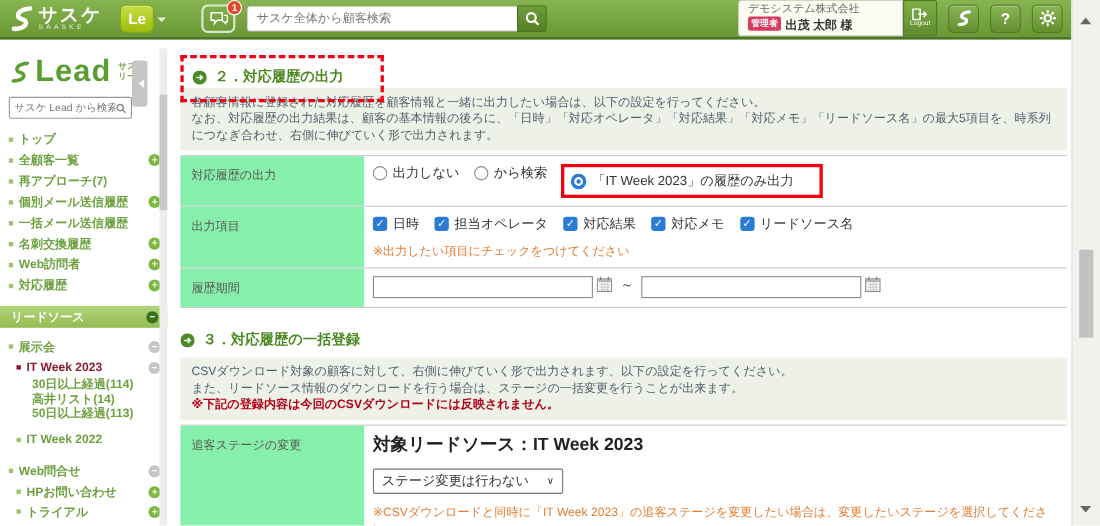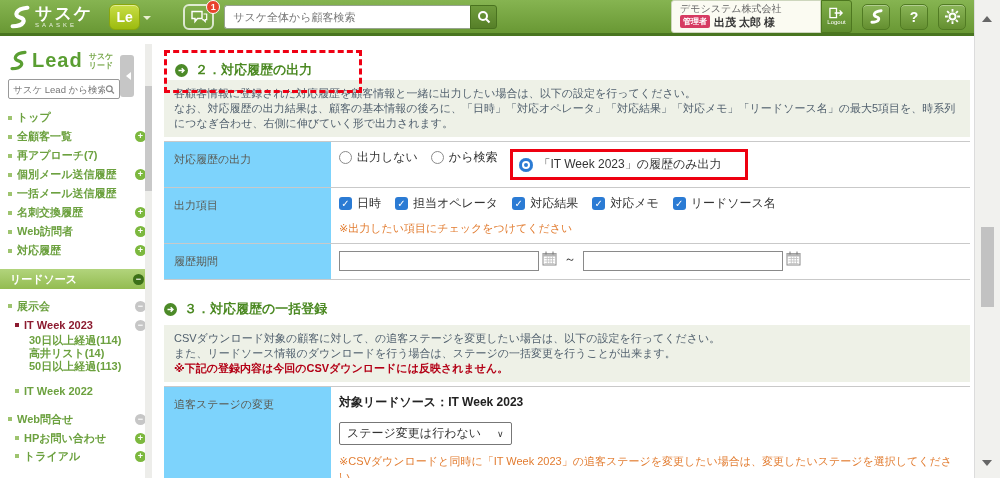--- a/index.html
+++ b/index.html
@@ -49,21 +49,21 @@
   .vthumb{position:absolute;top:227px;left:6px;width:13px;height:80px;background:#c2c2c2}
 
   
   .side{position:absolute;top:36px;left:0;width:160px;height:442px;background:#fff;overflow:hidden;z-index:2}
   .collapse-tab{position:absolute;left:120px;top:19px;width:14px;height:42px;background:#c6c6c6;border-radius:3px;
                 display:flex;align-items:center;justify-content:center}
   .collapse-arrow{width:0;height:0;border:4px solid transparent;border-right:5px solid #fff;margin-right:2px}
   .sscroll{position:absolute;left:145px;top:8px;bottom:0;width:7px;background:#ededea}
   .sthumb{position:absolute;top:42px;left:0;width:7px;height:105px;background:#c9c9c9}
   .sbrand{display:flex;align-items:center;gap:3px;padding:13px 4px 4px 8px}
-  .sbrand-name{font-size:20px;color:#5a9e32;font-weight:bold;letter-spacing:1px}
+  .sbrand-name{font-size:28px;color:#5a9e32;font-weight:bold;letter-spacing:1px}
   .sbrand-sub{font-size:8px;color:#7aa94e;line-height:9px;margin-left:3px;font-weight:bold}
   .ssearch{margin:3px 6px 9px 8px;display:flex;align-items:center;border:1px solid #999;border-radius:2px;
            height:20px;padding:0 4px;width:112px;background:#fff}
   .ssearch input{border:none;outline:none;width:92px;font-size:9.5px;color:#555}
   .menu,.lead{list-style:none;padding-left:8px}
   .mi{display:flex;align-items:center;font-size:11px;font-weight:bold;color:#6ca13f;height:19px;cursor:pointer}
   .blt{width:4px;height:4px;background:#9ec46f;margin-right:5px;flex:none}
   .mlbl{white-space:nowrap;overflow:hidden}
   .pm{margin-left:auto;margin-right:14px;width:11px;height:11px;border-radius:50%;color:#fff;font-size:9px;
       line-height:11px;text-align:center;font-weight:bold;flex:none;cursor:pointer}
@@ -76,45 +76,45 @@
   .li-lv1{height:20px}
   .li-lv2{height:18px;padding-left:7px}
   .li-lv3{height:13px;padding-left:21px;font-size:10px;color:#9cbd92;font-weight:normal}
   .lead li.gap{margin-top:9px}
   .lead li.active{color:#8c1b30}
   .lead li.active .blt{background:#8c1b30}
 
   
   .main{position:absolute;left:160px;top:36px;width:814px;height:442px;background:#fff;padding-left:4px;overflow:hidden;z-index:1}
   .sec-head{display:flex;align-items:center;gap:7px;font-size:13px;font-weight:bold;color:#4b8922}
-  .sec2-wrap{display:inline-block;border:3px dashed #ef0013;padding:8px 47px 11px 8px;margin-top:14px;
+  .sec2-wrap{display:inline-block;border:3px dashed #ef0013;padding:8px 34px 11px 8px;margin-top:14px;
              position:relative;z-index:2;background:transparent}
   .desc{background:#eef1e7;padding:6px 10px;font-size:11px;line-height:15px;color:#51606e;width:806px;
         position:relative;z-index:1}
   .desc.overlap{margin-top:-13px}
   .warn{color:#b30016;font-weight:bold}
   .tbl{width:806px;border-top:1px solid #c9c9c9;margin-top:4px}
   .trow{display:flex;border-bottom:1px solid #c9c9c9}
-  .tlabel{width:167px;background:#7dd3fc;padding:10px 10px;font-size:11px;color:#5a5a52;flex:none}
+  .tlabel{width:167px;background:#86efac;padding:10px 10px;font-size:11px;color:#5a5a52;flex:none}
   .tval{flex:1;padding:7px 8px;font-size:12px;color:#333}
   .tval.vcenter{display:flex;align-items:flex-start}
   .ropt{display:inline-flex;align-items:center;gap:5px;margin-right:13px;font-size:12px;cursor:pointer}
   .radio{width:13px;height:13px;border-radius:50%;border:1px solid #8b8b8b;background:#fff;display:inline-block;flex:none}
   .radio.on{border:none;width:14px;height:14px;background:#2b7bd4;
             box-shadow:inset 0 0 0 3px #2b7bd4, inset 0 0 0 5px #fff}
   .hlbox{border:3px solid #ee0010;padding:4px 10px 4px 6px;display:inline-flex;align-items:center}
   .copt{display:inline-flex;align-items:center;gap:5px;margin-right:14px;font-size:12px;cursor:pointer}
   .cb{width:13px;height:13px;border-radius:3px;background:#2b7bd4;color:#fff;font-size:10px;line-height:13px;
       text-align:center;font-weight:bold;display:inline-block;flex:none}
   .note-orange{color:#e27c30;font-size:11px;margin-top:9px}
   .dtin{width:200px;height:20px;border:1px solid #8a8a8a;margin-right:3px;font-size:11px;padding:0 4px;outline:none}
   .calbtn{display:inline-flex;vertical-align:middle;cursor:pointer}
   .rsep{margin:0 7px;font-size:12px;color:#333}
   .sec3-wrap{margin-top:20px}
-  .boldline{font-weight:bold;font-size:12px;color:#222}
+  .boldline{font-weight:bold;font-size:16px;color:#222}
   .sel{display:inline-flex;align-items:center;gap:16px;border:1px solid #777;padding:2px 7px;font-size:12px;
        margin-top:11px;background:#fff;cursor:pointer;border-radius:2px}
   .sel-car{font-size:9px;color:#333}
 </style>
 </head>
 <body>
 
 <div class="app">
 
   <div class="hdr">
@@ -381,21 +381,21 @@
     <div class="sec3-wrap">
       <div class="sec-head">
         <svg width="13" height="13" viewBox="0 0 13 13">
             <circle cx="6.5" cy="6.5" r="6.5" fill="#4c8a28"></circle>
             <path d="M3.5 6.5h5M6.7 4.2l2.3 2.3-2.3 2.3" stroke="#fff" stroke-width="1.4" fill="none"></path>
           </svg>
         <span>３．対応履歴の一括登録</span>
       </div>
     </div>
     <div class="desc" style="margin-top:7px">
-      <div>CSVダウンロード対象の顧客に対して、の追客ステージを変更したい場合は、以下の設定を行ってください。</div>
+      <div>CSVダウンロード対象の顧客に対して、右側に伸びていく形で出力されます、以下の設定を行ってください。</div>
       <div>また、リードソース情報のダウンロードを行う場合は、ステージの一括変更を行うことが出来ます。</div>
       <div class="warn">※下記の登録内容は今回のCSVダウンロードには反映されません。</div>
     </div>
 
     <div class="tbl">
       <div class="trow">
         <div class="tlabel">追客ステージの変更</div>
         <div class="tval">
           <div class="boldline">対象リードソース：IT Week 2023</div>
           <div class="sel">

